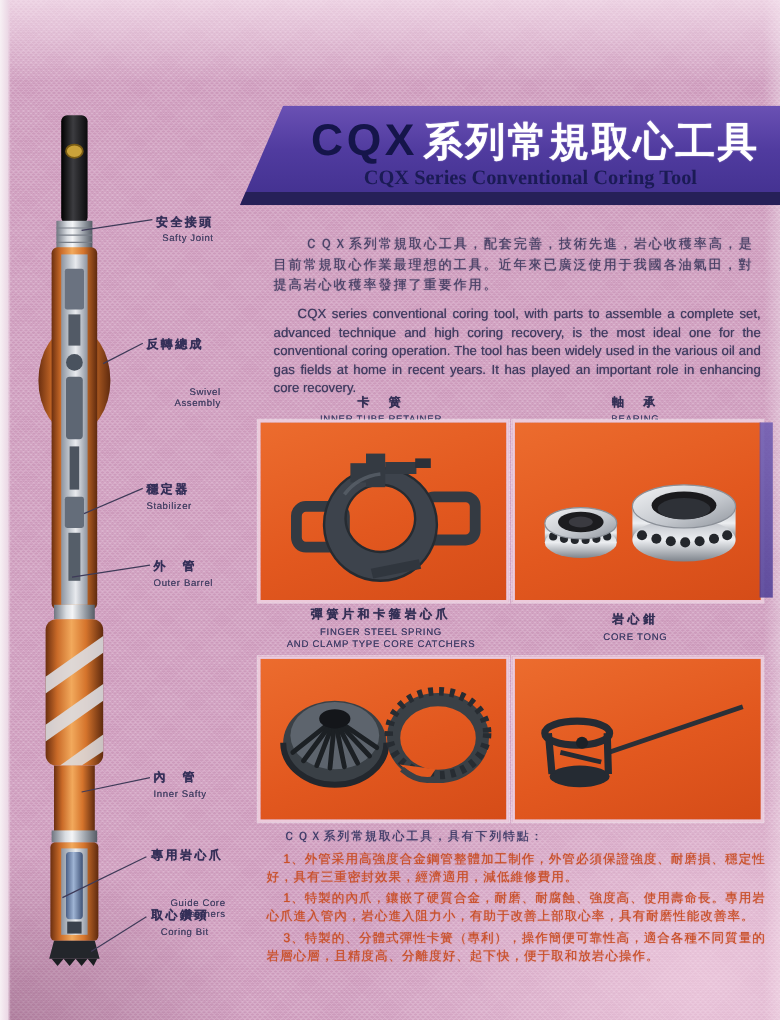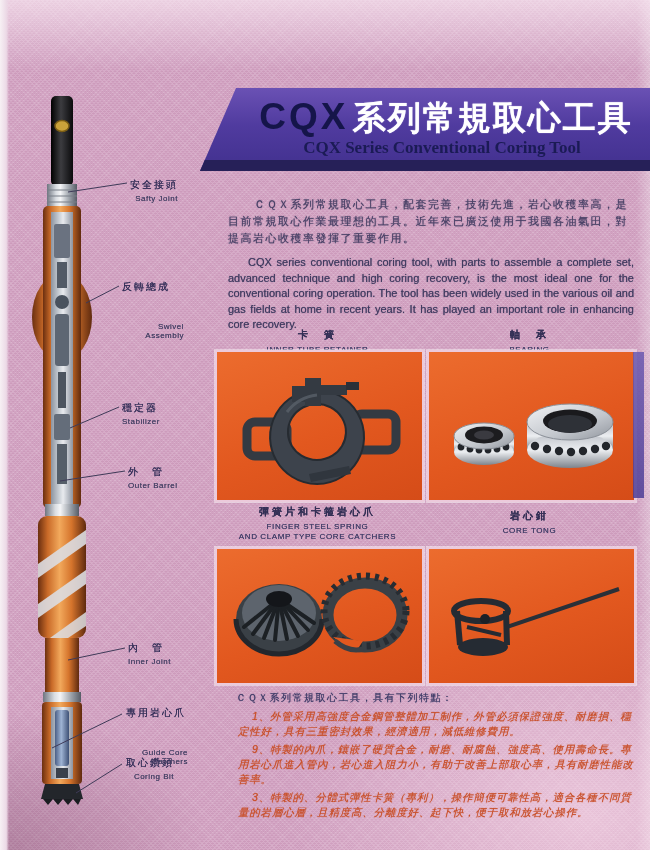--- a/index.html
+++ b/index.html
@@ -17,21 +17,21 @@
       repeating-linear-gradient(0deg, rgba(150,80,120,.09) 0 1px, rgba(0,0,0,0) 1px 2px);
   }
   .scan-edge{position:absolute;left:0;top:0;width:9px;height:100%;
     background:linear-gradient(90deg,#f7f0f4 0,#ecd9e6 70%,rgba(236,217,230,0));}
 
   
   .tool-figure{position:absolute;left:10px;top:92px;width:104px;height:715px;}
   .leaders{position:absolute;left:0;top:0;width:650px;height:850px;pointer-events:none;}
 
   .tool-label{position:absolute;white-space:nowrap;}
-  .tl-cn{font-size:10px;font-weight:normal;color:#342f58;letter-spacing:2px;text-shadow:0 0 .6px #342f58;}
+  .tl-cn{font-size:10px;font-weight:bold;color:#342f58;letter-spacing:2px;text-shadow:0 0 .6px #342f58;}
   .tl-en{font-size:8px;color:#4a4468;margin-top:2px;letter-spacing:.5px;text-shadow:0 0 .5px #4a4468;text-align:right;}
   .tl-wrap{white-space:normal;width:62px;line-height:9px;margin-top:28px;}
 
   
   .banner{position:absolute;left:200px;top:88px;width:450px;height:83px;
     background:linear-gradient(180deg,#6a51b4 0,#503b9f 45%,#41308e 100%);
     -webkit-clip-path:polygon(8% 0,100% 0,100% 100%,0 100%);
     clip-path:polygon(8% 0,100% 0,100% 100%,0 100%);}
   .banner-strip{position:absolute;left:0;bottom:0;width:100%;height:11px;background:#262058;}
   .banner-title{position:absolute;left:46px;top:8px;width:400px;text-align:center;white-space:nowrap;}
@@ -54,22 +54,22 @@
   .pl-en{font-size:8px;color:#45406a;margin-top:3px;letter-spacing:.6px;text-shadow:0 0 .5px #45406a;}
   .photo-box{position:absolute;border:2px solid #eccadb;box-shadow:0 0 0 1px rgba(255,255,255,.45);
     background:linear-gradient(160deg,#ec6c2e 0,#e2581f 55%,#d54c18 100%);}
   .purple-strip{position:absolute;left:633px;top:352px;width:11px;height:146px;
     background:linear-gradient(180deg,#6a59b0,#4c3d96);opacity:.85;}
 
   
   .features{position:absolute;left:222px;top:690px;width:420px;}
   .f-intro{margin:0;font-size:10px;line-height:16px;color:#3f3c68;letter-spacing:1.5px;
     text-indent:14px;text-shadow:0 0 .8px rgba(63,60,104,.9);}
-  .f-item{margin:3px 0 0 16px;font-size:10.5px;line-height:15px;color:#c9502a;letter-spacing:.8px;
-    text-indent:14px;text-shadow:0 0 .9px rgba(201,80,42,.9);font-style:italic;}
+  .f-item{margin:3px 0 0 0;font-size:10.5px;line-height:15px;color:#c9502a;letter-spacing:.8px;
+    text-indent:14px;text-shadow:0 0 .9px rgba(201,80,42,.9);}
 </style>
 </head>
 <body>
 
 <div class="page">
   <div class="scan-edge"></div>
 
   <div class="tool-figure">
     <svg width="104" height="715" viewBox="0 0 104 715">
       <defs>
@@ -167,21 +167,21 @@
   <div class="tool-label" style="left:122px;top:401px">
     <div class="tl-cn">穩定器</div>
     <div class="tl-en">Stabilizer</div>
   </div>
   <div class="tool-label" style="left:128px;top:465px">
     <div class="tl-cn">外　管</div>
     <div class="tl-en">Outer Barrel</div>
   </div>
   <div class="tool-label" style="left:128px;top:641px">
     <div class="tl-cn">內　管</div>
-    <div class="tl-en">Inner Joint</div>
+    <div class="tl-en">Inner Safty</div>
   </div>
   <div class="tool-label" style="left:126px;top:706px">
     <div class="tl-cn">專用岩心爪</div>
     <div class="tl-en tl-wrap">Guide Core Catchers</div>
   </div>
   <div class="tool-label" style="left:126px;top:756px">
     <div class="tl-cn">取心鑽頭</div>
     <div class="tl-en">Coring Bit</div>
   </div>
 
@@ -311,16 +311,16 @@
       <line x1="28" y1="62" x2="31" y2="96" stroke="#252b33" stroke-width="6"></line>
       <line x1="77" y1="62" x2="78" y2="96" stroke="#252b33" stroke-width="6"></line>
       <line x1="38" y1="78" x2="72" y2="86" stroke="#252b33" stroke-width="4"></line>
       <circle cx="56" cy="70" r="5" fill="#1c2127"></circle>
     </svg>
   </div>
 
   <div class="features">
     <p class="f-intro">ＣＱＸ系列常規取心工具，具有下列特點：</p>
     <p class="f-item">1、外管采用高強度合金鋼管整體加工制作，外管必須保證強度、耐磨損、穩定性好，具有三重密封效果，經濟適用，減低維修費用。</p>
-    <p class="f-item">9、特製的內爪，鑲嵌了硬質合金，耐磨、耐腐蝕、強度高、使用壽命長。專用岩心爪進入管內，岩心進入阻力小，有助于改善上部取心率，具有耐磨性能改善率。</p>
+    <p class="f-item">1、特製的內爪，鑲嵌了硬質合金，耐磨、耐腐蝕、強度高、使用壽命長。專用岩心爪進入管內，岩心進入阻力小，有助于改善上部取心率，具有耐磨性能改善率。</p>
     <p class="f-item">3、特製的、分體式彈性卡簧（專利），操作簡便可靠性高，適合各種不同質量的岩層心層，且精度高、分離度好、起下快，便于取和放岩心操作。</p>
   </div>
 </div>
 
 </body></html>

